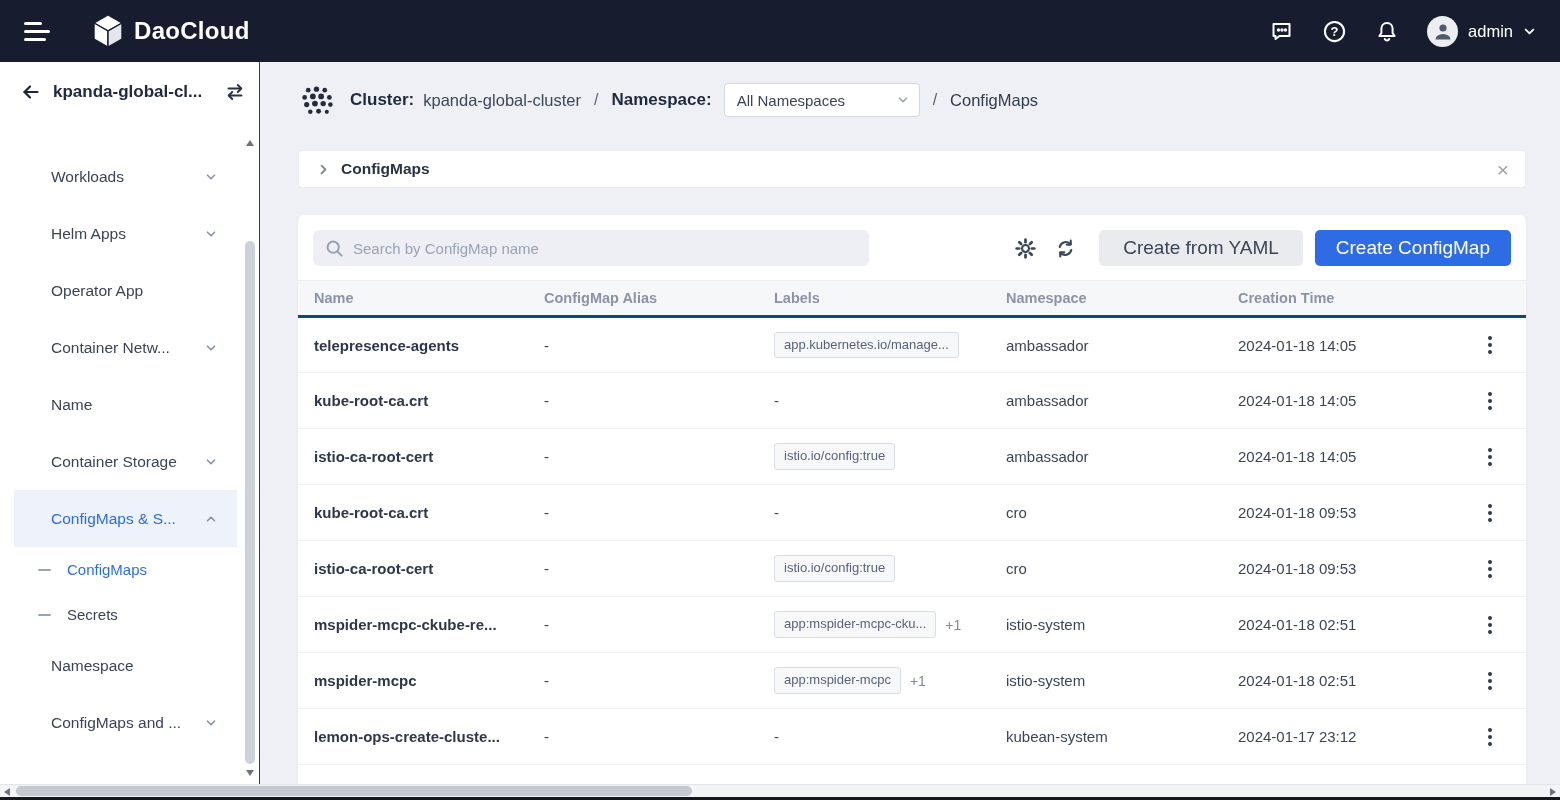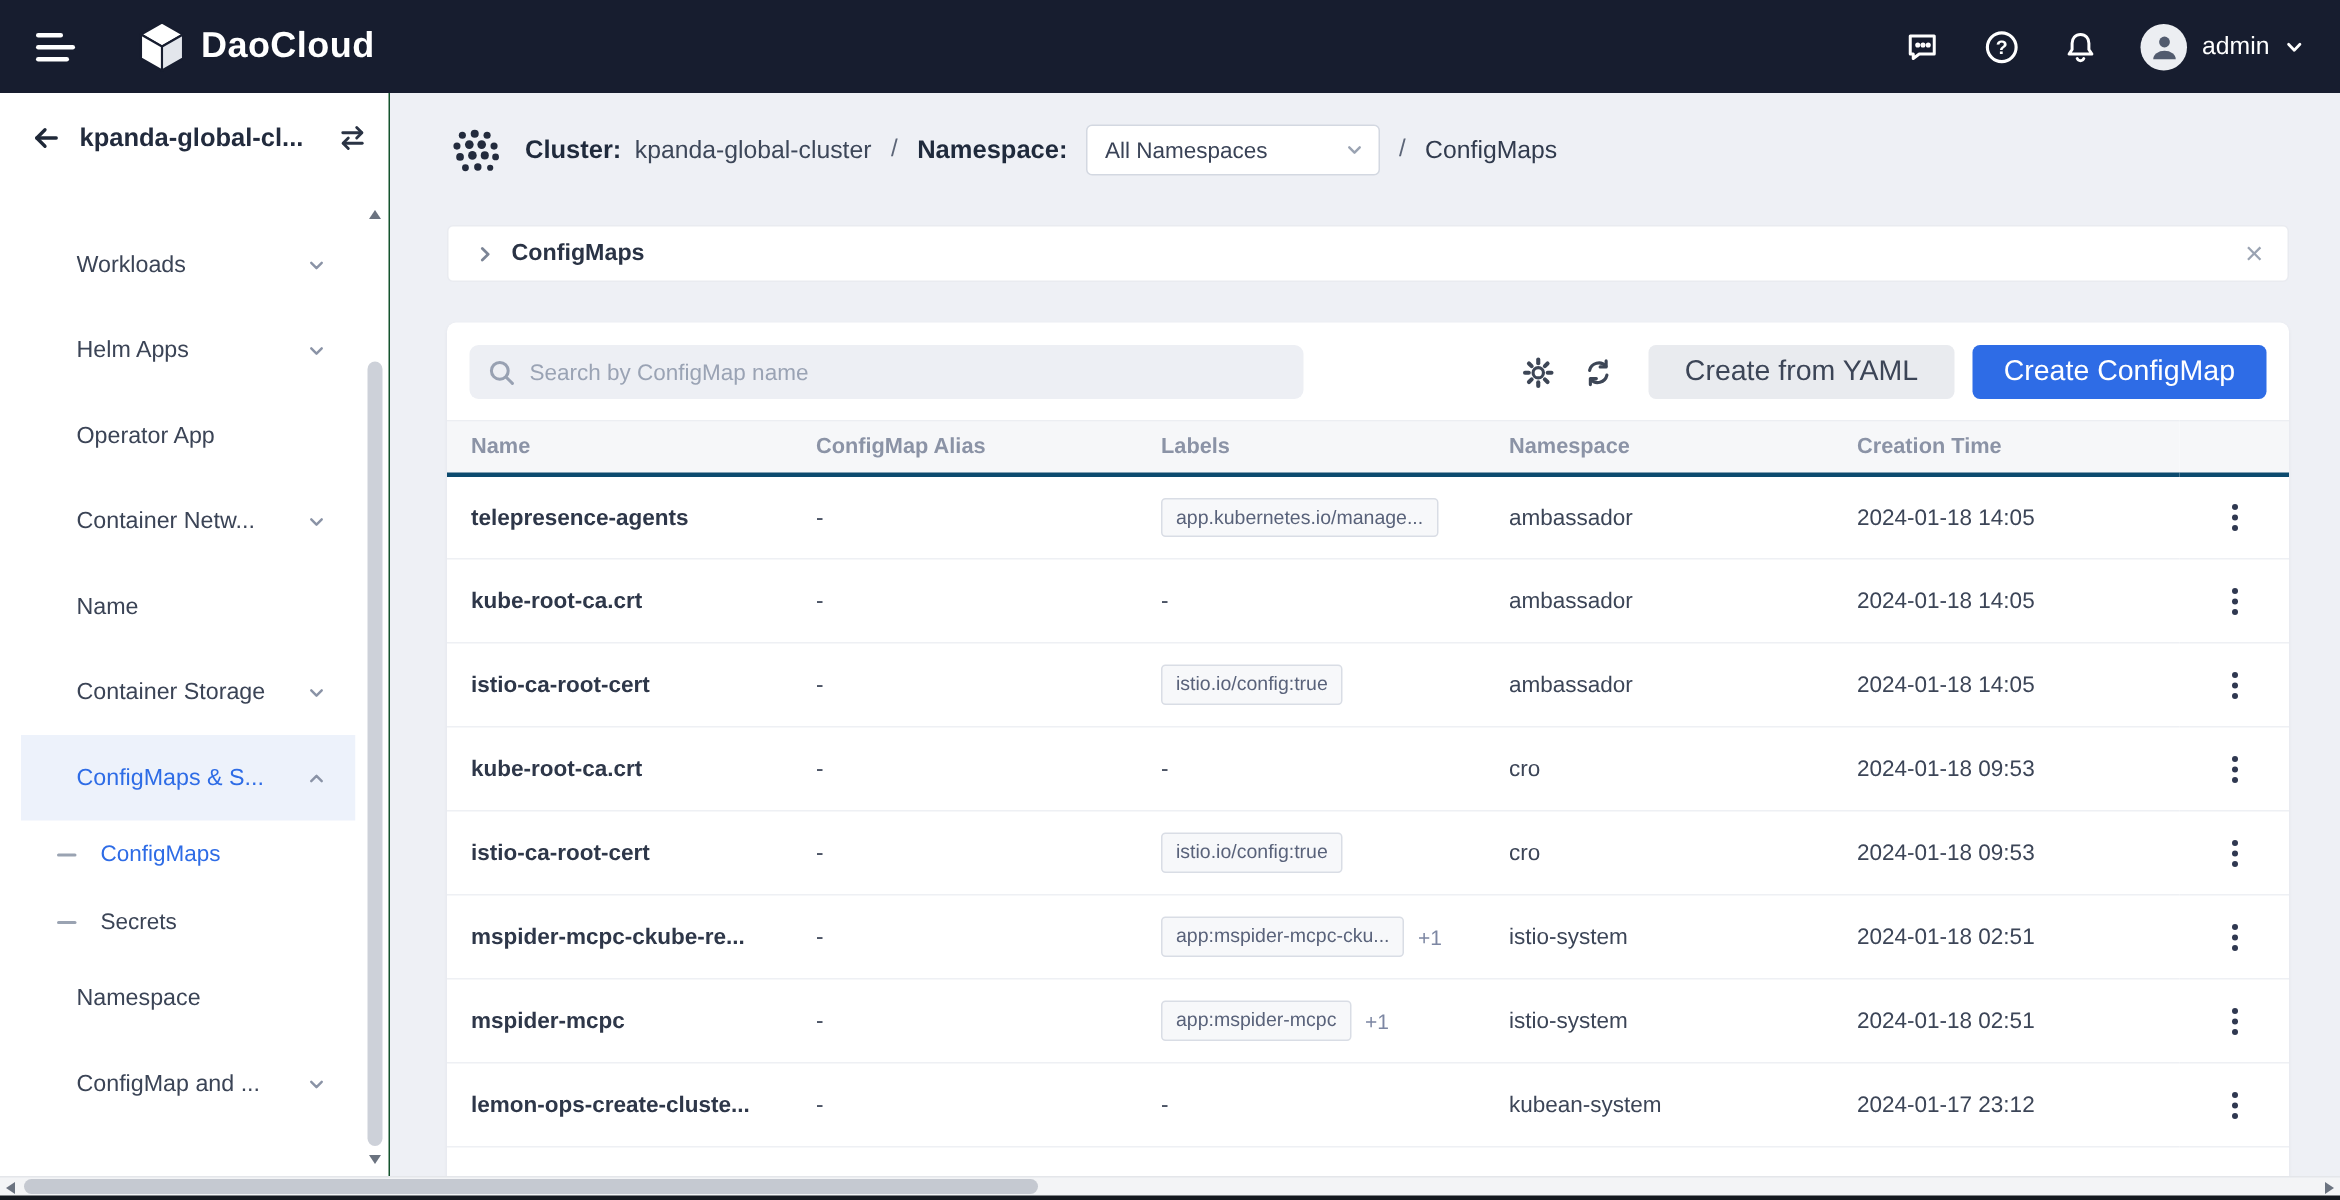--- a/index.html
+++ b/index.html
@@ -233,21 +233,21 @@
           <span class="mi-label">ConfigMaps</span>
         </div>
         <div class="menu-item child">
           <span class="dash"></span>
           <span class="mi-label">Secrets</span>
         </div>
         <div class="menu-item parent">
           <span class="mi-label">Namespace</span>
         </div>
         <div class="menu-item parent">
-          <span class="mi-label">ConfigMap and ...</span>
+          <span class="mi-label">ConfigMaps and ...</span>
           <span class="mi-chev">
             <svg class="chev-svg down" width="12" height="12" viewBox="0 0 12 12">
               <polyline points="2.5,4.2 6,7.8 9.5,4.2" fill="none" stroke="currentColor" stroke-width="1.6" stroke-linecap="round" stroke-linejoin="round"></polyline>
             </svg>
           </span>
         </div>
       </nav>
     <div class="v-scrollbar">
       <span class="arr up"></span>
       <span class="thumb"></span>

